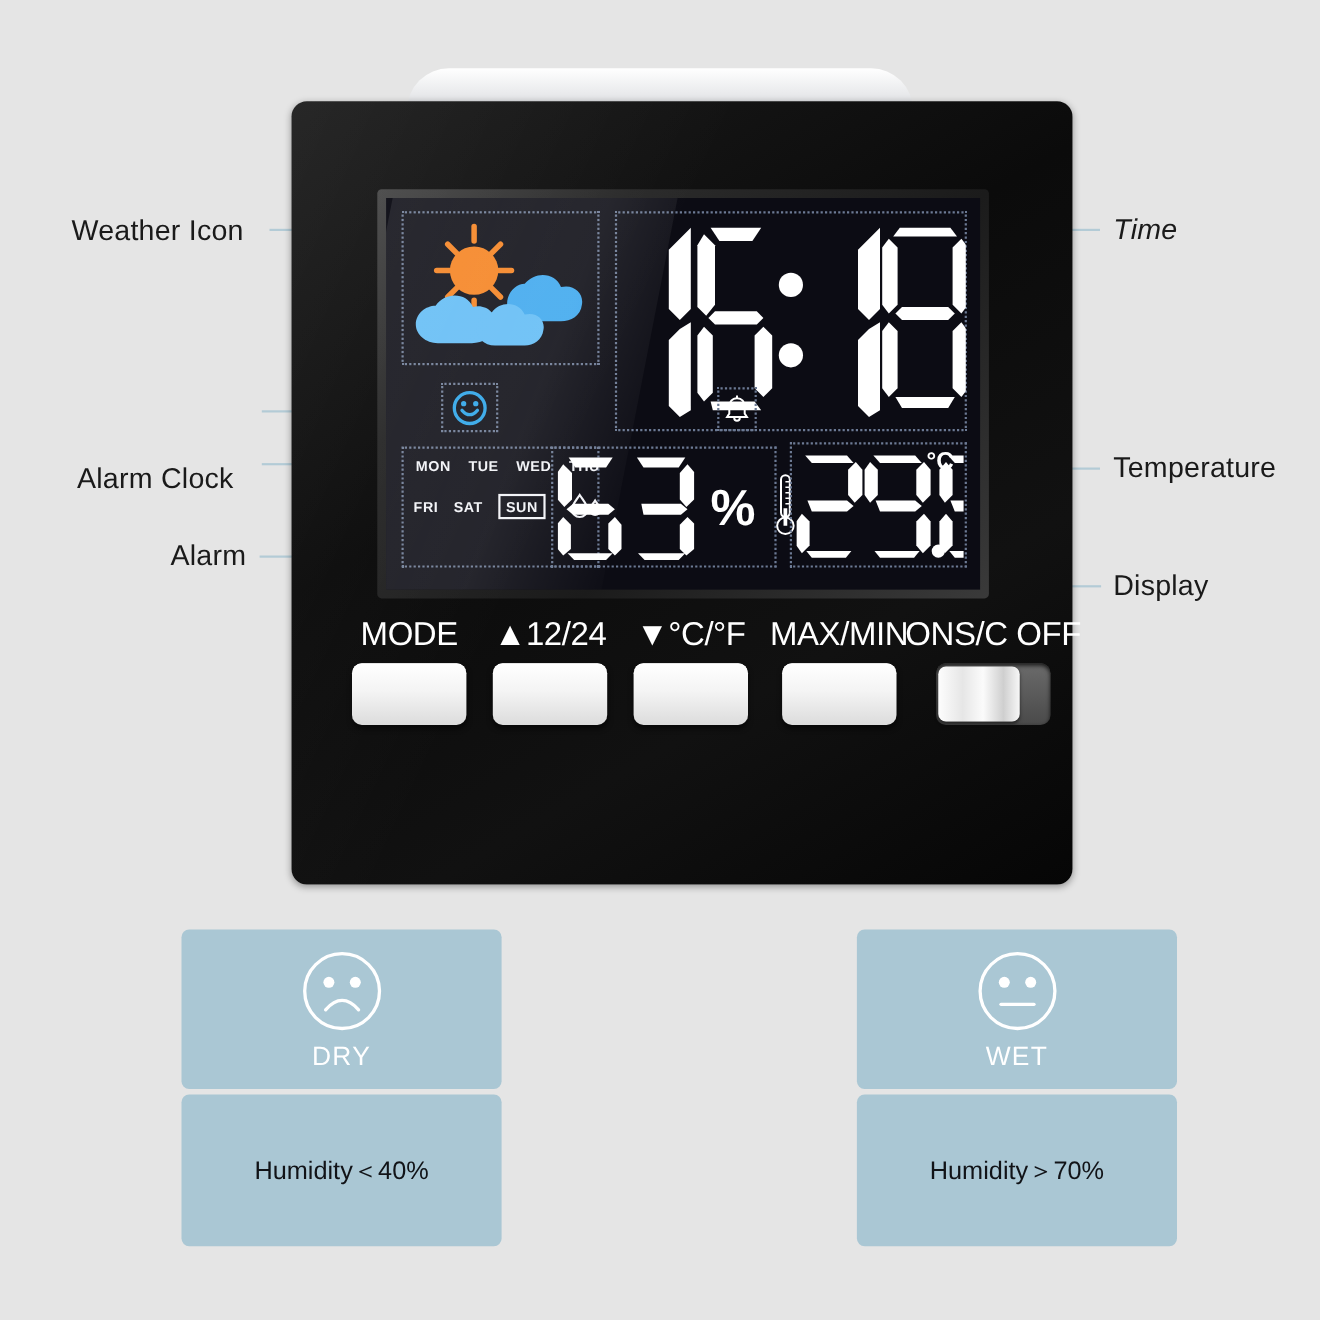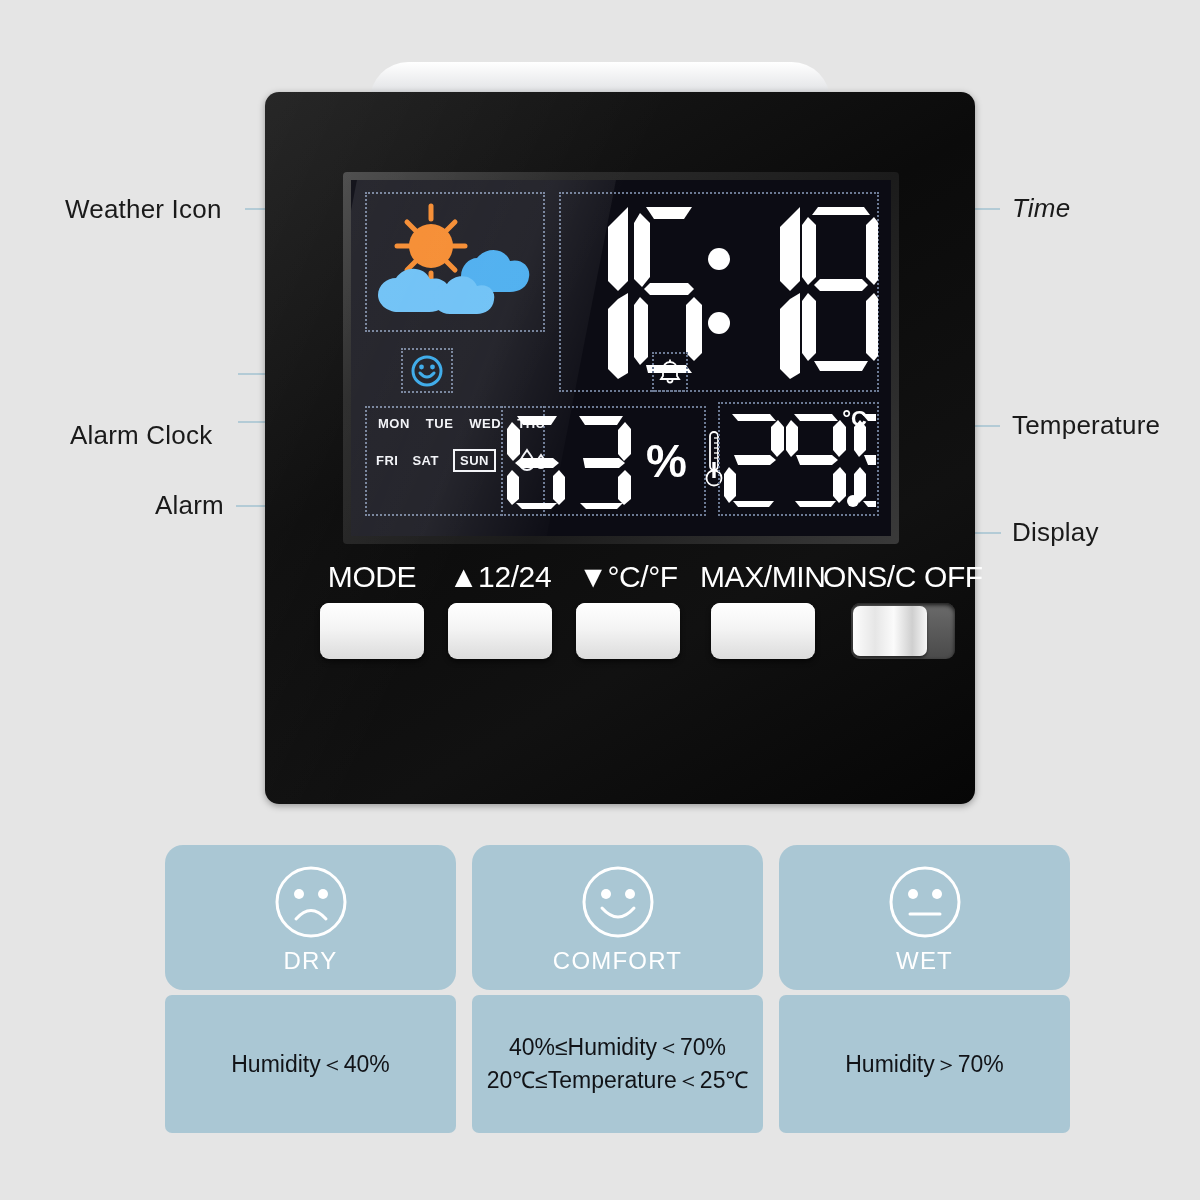--- a/index.html
+++ b/index.html
@@ -163,21 +163,21 @@
     box-shadow: 0 2px 3px rgba(0,0,0,.5);
   }
 
   
   #legend { position:absolute; left:165px; top:845px; width:905px; height:288px; }
   .legend-col { position:absolute; top:0; width:291px; height:288px; }
   .legend-col.c0 { left:0; }
   .legend-col.c1 { left:307px; }
   .legend-col.c2 { left:614px; }
   .legend-top {
-    height:145px; background:#aac7d4; border-radius:18px;
+    height:145px; background:#aac7d4; border-radius:7px;
     display:flex; flex-direction:column; align-items:center; justify-content:center;
     gap:2px;
   }
   .legend-face { margin-top:2px; }
   .legend-title {
     color:#ffffff; font-size:24px; letter-spacing:1.2px;
     font-family:"Liberation Sans", sans-serif;
   }
   .legend-bottom {
     margin-top:5px; height:138px; background:#aac7d4; border-radius:7px;
@@ -443,37 +443,20 @@
             <path d="M24 56 q15 -17 30 0" fill="none" stroke="#ffffff" stroke-width="3" stroke-linecap="round"></path>
           </svg>
         </span>
         <span class="legend-title">DRY</span>
       </div>
       <div class="legend-bottom">
         <span class="legend-desc">Humidity＜40%</span>
       </div>
     </div>
 
-    <div class="legend-col c1">
-      <div class="legend-top">
-        <span class="legend-face">
-          <svg width="78" height="78" viewBox="0 0 78 78">
-            <circle cx="39" cy="39" r="34" fill="none" stroke="#ffffff" stroke-width="3"></circle>
-            <circle cx="27" cy="31" r="5" fill="#ffffff"></circle>
-            <circle cx="51" cy="31" r="5" fill="#ffffff"></circle>
-            <path d="M23 45 q16 18 32 0" fill="none" stroke="#ffffff" stroke-width="3" stroke-linecap="round"></path>
-          </svg>
-        </span>
-        <span class="legend-title">COMFORT</span>
-      </div>
-      <div class="legend-bottom">
-        <span class="legend-desc">40%≤Humidity＜70%
-20℃≤Temperature＜25℃</span>
-      </div>
-    </div>
 
     <div class="legend-col c2">
       <div class="legend-top">
         <span class="legend-face">
           <svg width="78" height="78" viewBox="0 0 78 78">
             <circle cx="39" cy="39" r="34" fill="none" stroke="#ffffff" stroke-width="3"></circle>
             <circle cx="27" cy="31" r="5" fill="#ffffff"></circle>
             <circle cx="51" cy="31" r="5" fill="#ffffff"></circle>
             <line x1="24" y1="51" x2="54" y2="51" stroke="#ffffff" stroke-width="3" stroke-linecap="round"></line>
           </svg>

